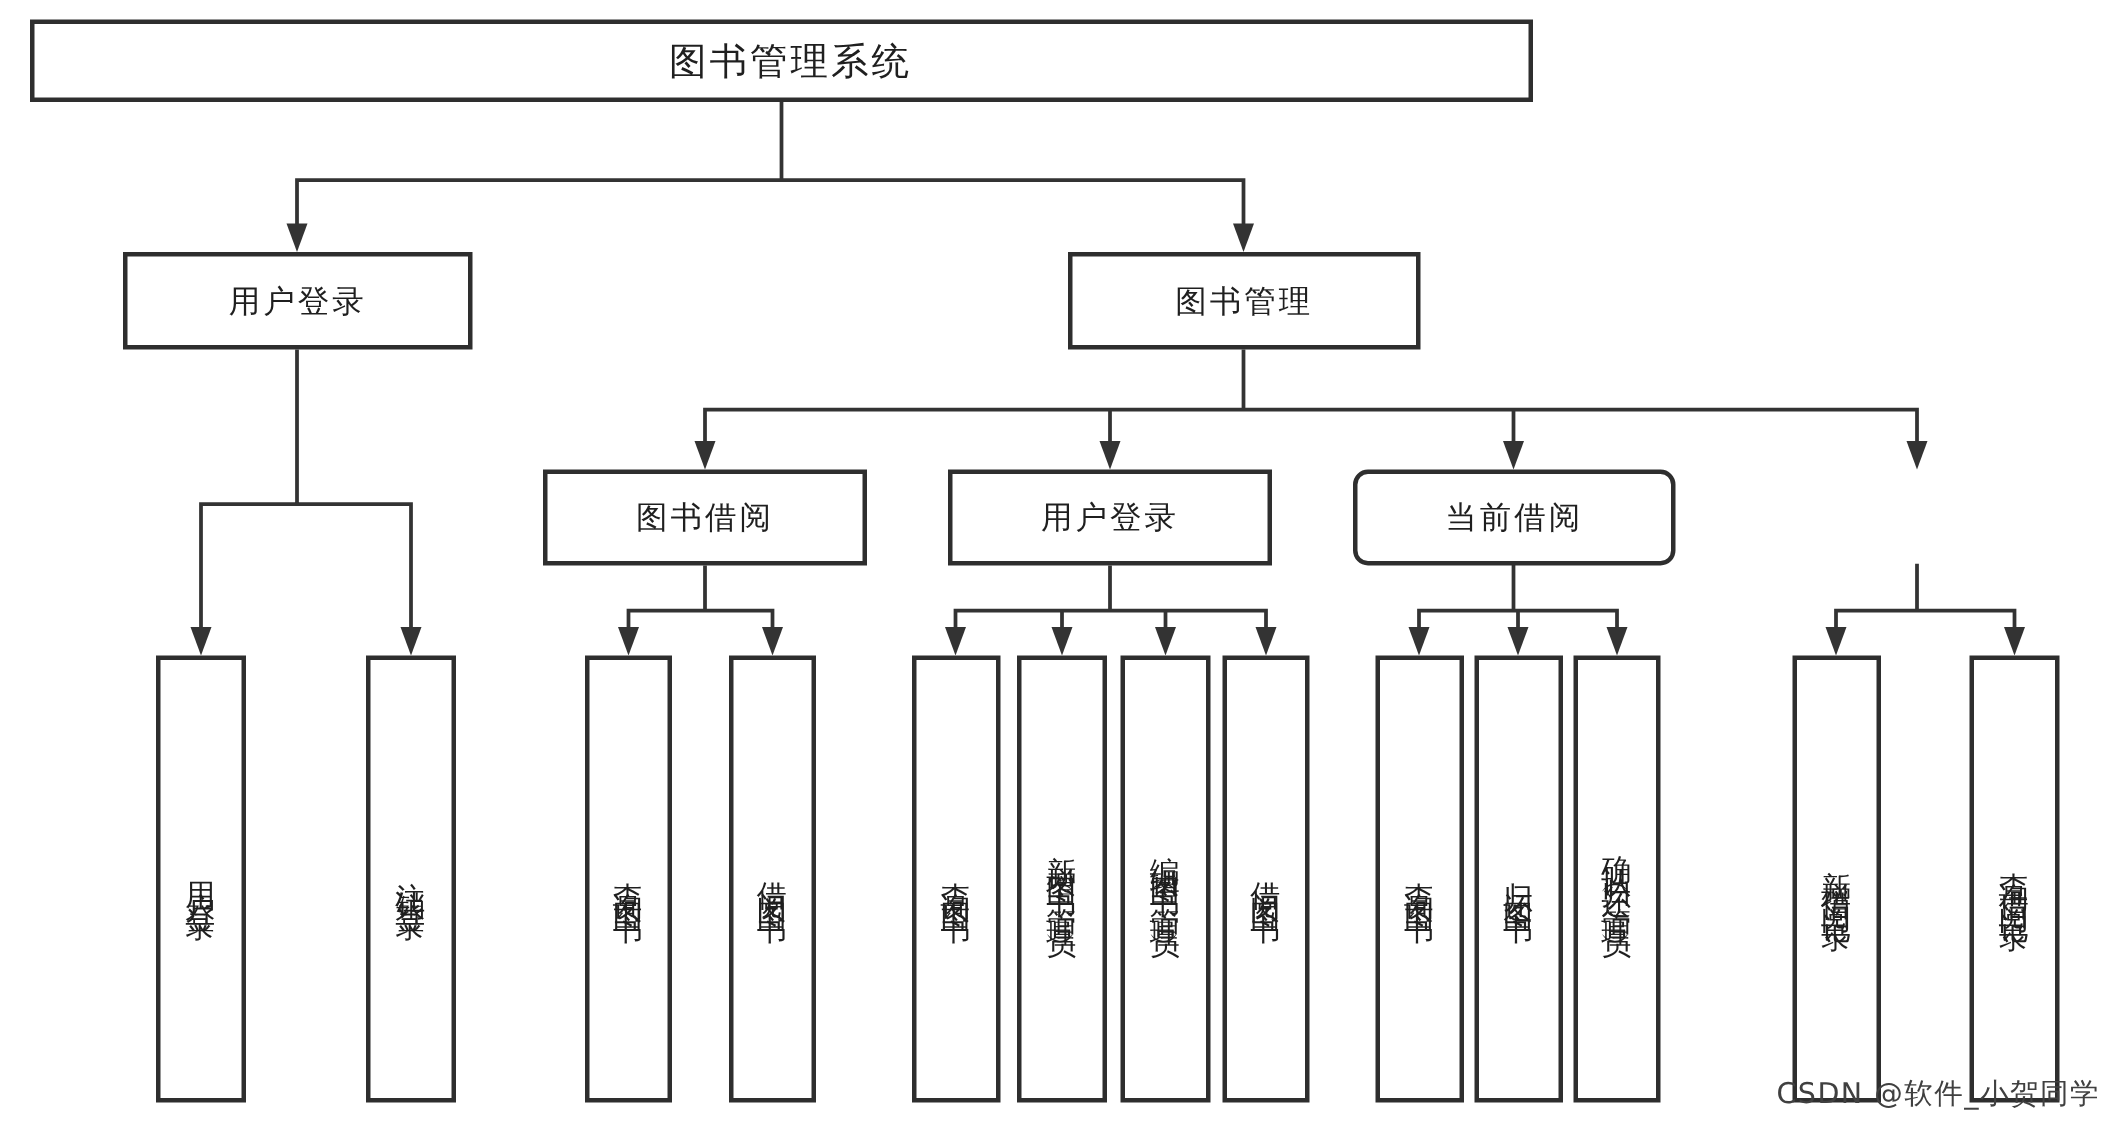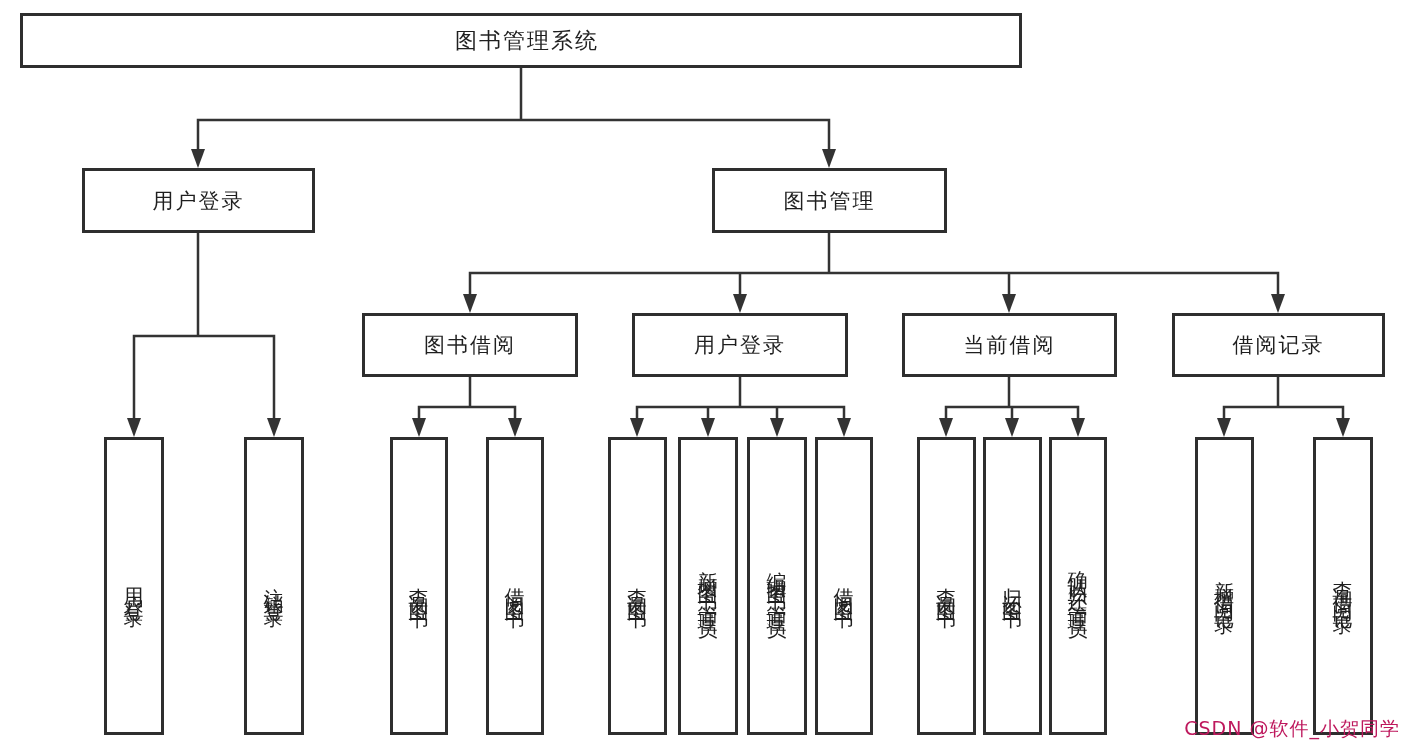--- a/index.html
+++ b/index.html
@@ -16,58 +16,58 @@
   .node {
     position: absolute;
     background: #ffffff;
     border: 3px solid #2e2e2e;
     display: flex;
     align-items: center;
     justify-content: center;
     white-space: nowrap;
   }
   .h-node { font-size: 21px; letter-spacing: 2px; }
-  .root-node { font-size: 22px; padding-left: 12px; }
+  .root-node { font-size: 25px; padding-left: 12px; }
   .v-node { font-size: 20px; }
   .v-node .vtext {
     writing-mode: vertical-rl;
     text-orientation: mixed;
     letter-spacing: 7px;
     line-height: 1;
   }
   
   .n-root   { left: 20px;  top: 13px;  width: 1002px; height: 55px; }
   
   .n-login  { left: 82px;  top: 168px; width: 233px; height: 65px; }
   .n-mgmt   { left: 712px; top: 168px; width: 235px; height: 65px; }
   
   .n-newbook { left: 362px;  top: 313px; width: 216px; height: 64px; }
   .n-borrow  { left: 632px;  top: 313px; width: 216px; height: 64px; }
-  .n-current { left: 902px;  top: 313px; width: 215px; height: 64px; }
+  .n-current { left: 902px;  top: 313px; width: 215px; height: 64px; border-radius: 10px; }
   .n-record  { left: 1172px; top: 313px; width: 213px; height: 64px; }
   
   .leaf { top: 437px; height: 298px; }
   .l-ul-login   { left: 104px;  width: 60px; }
   .l-ul-logout  { left: 244px;  width: 60px; }
   .l-nb-query   { left: 390px;  width: 58px; }
   .l-nb-borrow  { left: 486px;  width: 58px; }
   .l-bb-query   { left: 608px;  width: 59px; }
   .l-bb-add     { left: 678px;  width: 60px; }
   .l-bb-edit    { left: 747px;  width: 60px; }
   .l-bb-borrow  { left: 815px;  width: 58px; }
   .l-cb-query   { left: 917px;  width: 59px; }
   .l-cb-return  { left: 983px;  width: 59px; }
   .l-cb-confirm { left: 1049px; width: 58px; }
   .l-br-add     { left: 1195px; width: 59px; }
   .l-br-query   { left: 1313px; width: 60px; }
   .watermark {
     position: absolute;
     right: 5px; bottom: 5px;
     font-size: 19px;
-    color: #be185d;
+    color: #404040;
     letter-spacing: 1px;
   }
 </style>
 </head>
 <body>
 
 <div class="canvas">
 
   <svg class="connectors" viewBox="0 0 1405 747" xmlns="http://www.w3.org/2000/svg">
     <g stroke="#333333" stroke-width="2.5" fill="none" stroke-linecap="square">
@@ -122,23 +122,20 @@
 
   <div class="node h-node n-newbook">
     <span>图书借阅</span>
   </div>
   <div class="node h-node n-borrow">
     <span>用户登录</span>
   </div>
   <div class="node h-node n-current">
     <span>当前借阅</span>
   </div>
-  <div class="node h-node n-record">
-    <span>借阅记录</span>
-  </div>
 
   <div class="node v-node leaf l-ul-login">
     <span class="vtext">用户登录</span>
   </div>
   <div class="node v-node leaf l-ul-logout">
     <span class="vtext">注销登录</span>
   </div>
 
   <div class="node v-node leaf l-nb-query">
     <span class="vtext">查询图书</span>

